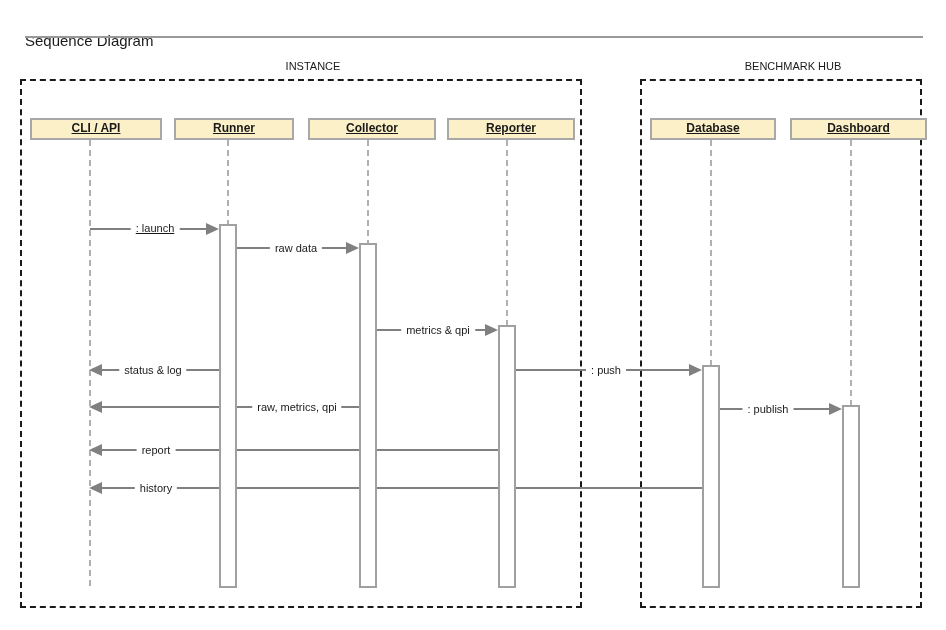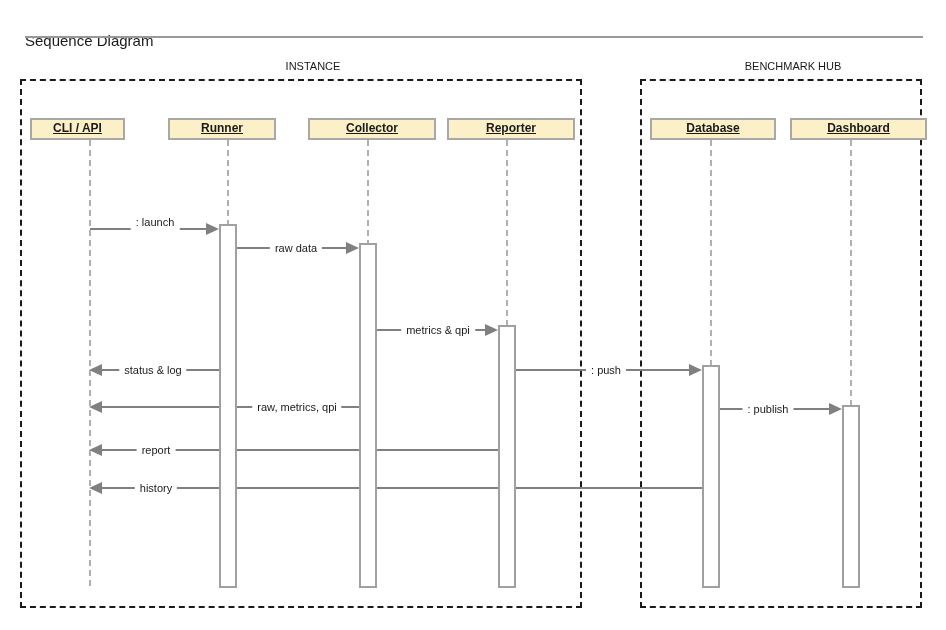--- a/index.html
+++ b/index.html
@@ -112,30 +112,30 @@
   <div class="frame" style="left:640px; top:79px; width:282px; height:529px;"></div>
   <div class="flabel" style="left:781px;">BENCHMARK HUB</div>
 
   <div class="life" style="left:89px;"></div>
   <div class="life" style="left:227px;"></div>
   <div class="life" style="left:367px;"></div>
   <div class="life" style="left:506px;"></div>
   <div class="life" style="left:710px;"></div>
   <div class="life" style="left:850px;"></div>
 
-  <div class="actor" style="left:30px;  width:95px;">CLI / API</div>
-  <div class="actor" style="left:168px; width:108px;">Runner</div>
+  <div class="actor" style="left:30px;  width:132px;">CLI / API</div>
+  <div class="actor" style="left:174px; width:120px;">Runner</div>
   <div class="actor" style="left:308px; width:128px;">Collector</div>
   <div class="actor" style="left:447px; width:128px;">Reporter</div>
   <div class="actor" style="left:650px; width:126px;">Database</div>
   <div class="actor" style="left:790px; width:137px;">Dashboard</div>
 
   <div class="line" style="left:90px; top:228px; width:117px;"></div>
   <div class="head-r" style="left:206px; top:223px;"></div>
-  <div class="mlabel" style="left:155px; top:214px;">: launch</div>
+  <div class="mlabel" style="left:155px; top:220px;text-decoration:underline;">: launch</div>
 
   <div class="line" style="left:237px; top:247px; width:110px;"></div>
   <div class="head-r" style="left:346px; top:242px;"></div>
   <div class="mlabel" style="left:296px; top:240px;">raw data</div>
 
   <div class="line" style="left:377px; top:329px; width:109px;"></div>
   <div class="head-r" style="left:485px; top:324px;"></div>
   <div class="mlabel" style="left:438px; top:322px;">metrics &amp; qpi</div>
 
   <div class="line" style="left:101px; top:369px; width:118px;"></div>

